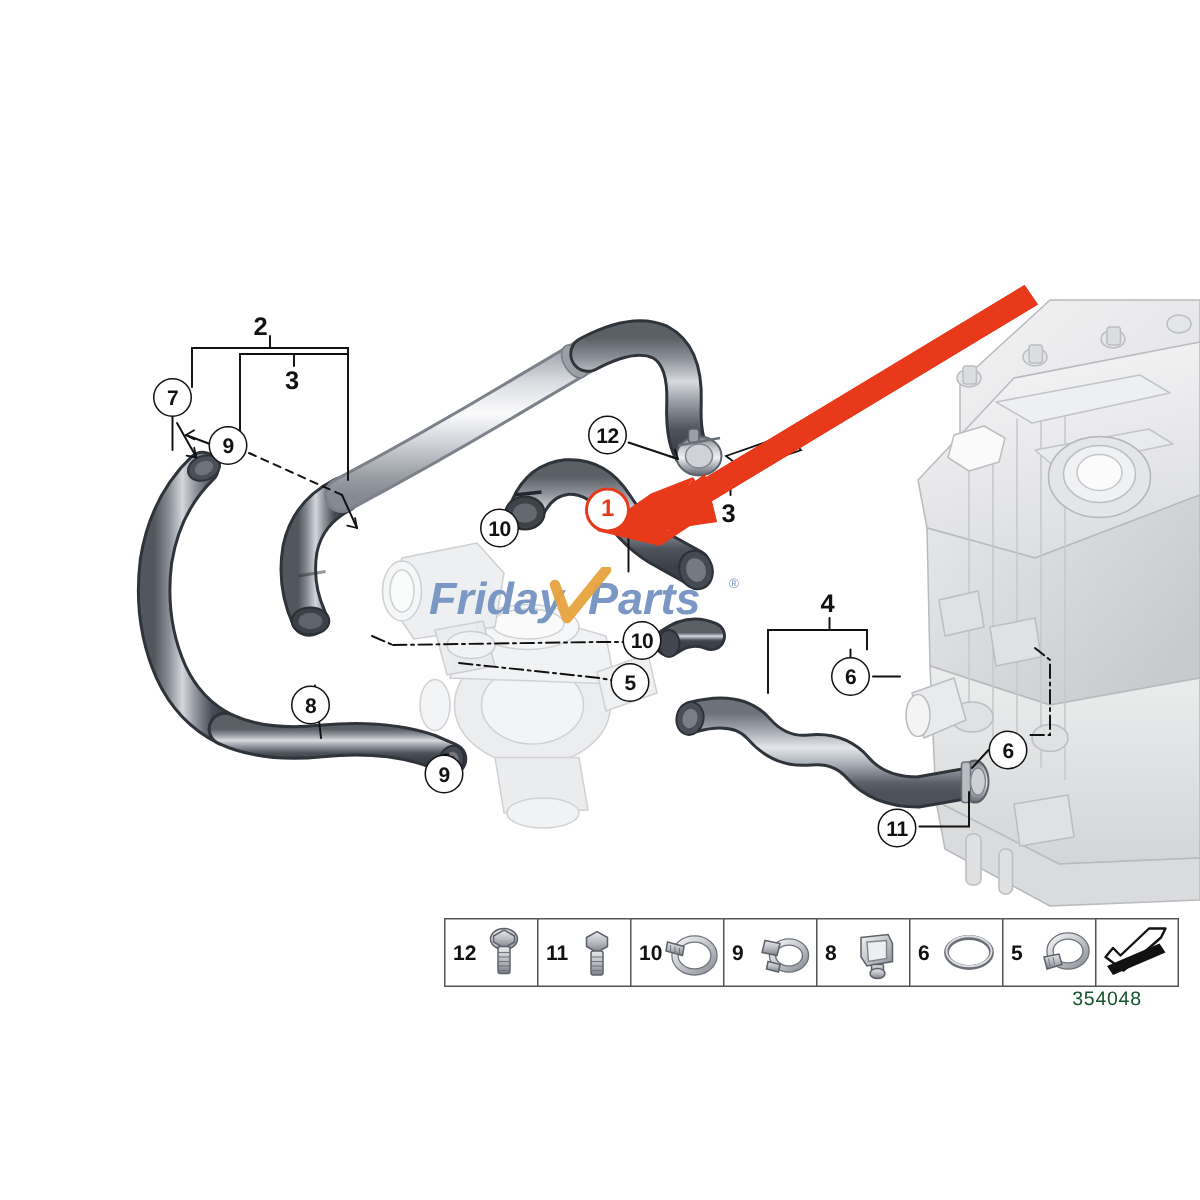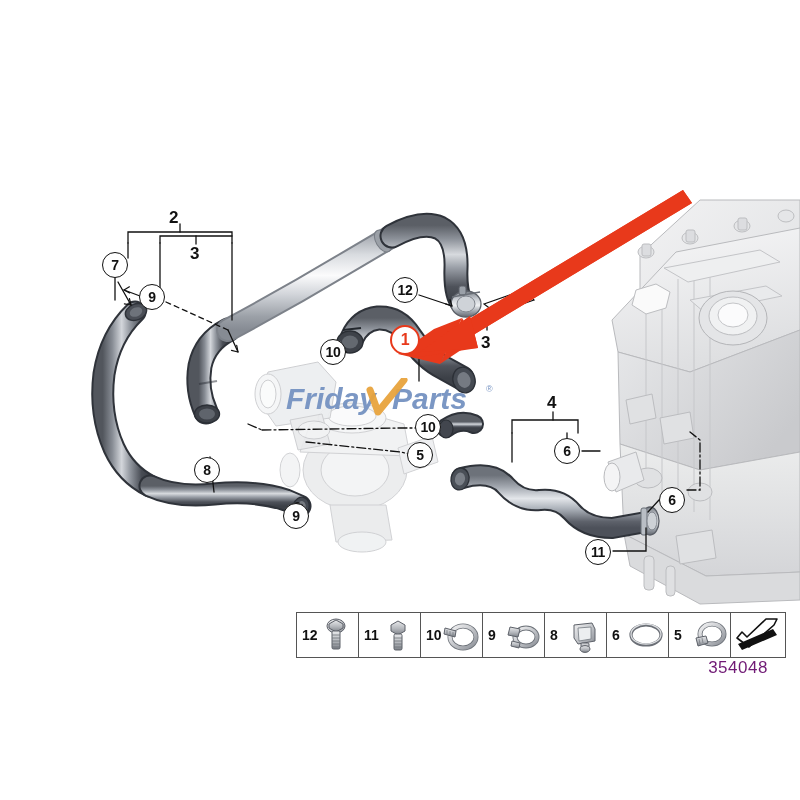--- a/index.html
+++ b/index.html
@@ -47,21 +47,21 @@
     font-family:"Liberation Sans",sans-serif;line-height:1;z-index:2;
   }
   .legend-cell .lg-art{
     position:absolute;right:2px;top:50%;transform:translateY(-50%);
     width:40px;height:40px;
   }
   .legend-cell.arrow-cell{width:56px;}
   .legend-cell.arrow-cell .lg-art{right:4px;width:48px;height:38px;}
 
   #partno{
-    position:absolute;left:738px;top:658px;font-size:17px;color:#701a75;
+    position:absolute;left:738px;top:658px;font-size:13px;color:#14532d;
     font-family:"Liberation Sans",sans-serif;letter-spacing:0.5px;z-index:50;
     transform:translateX(-50%);
   }
 
   
   #watermark{
     position:absolute;left:286px;top:378px;z-index:55;
     pointer-events:none;width:230px;height:44px;
   }
 </style>

